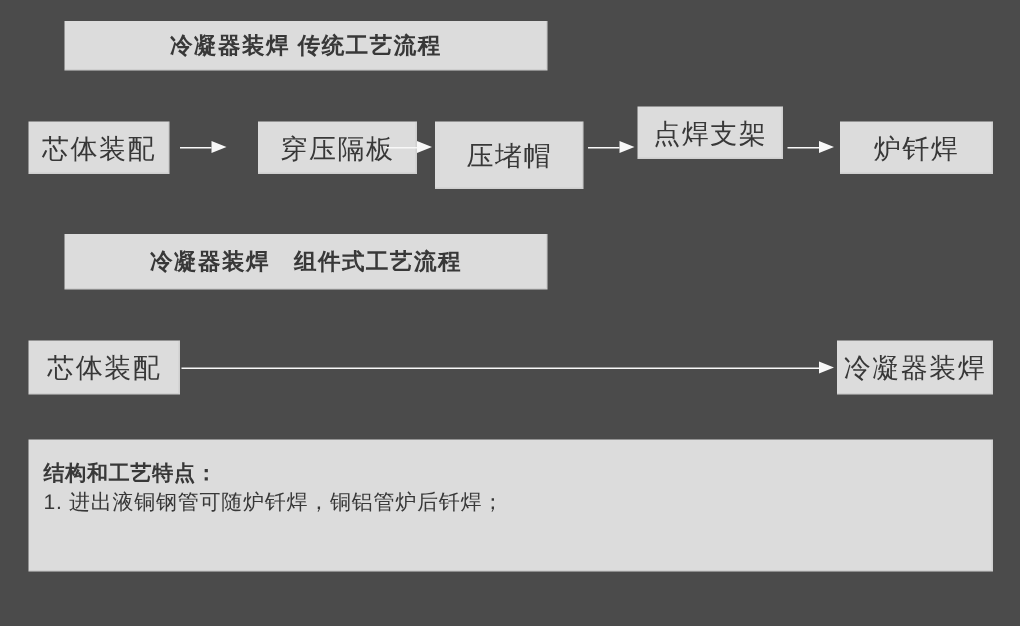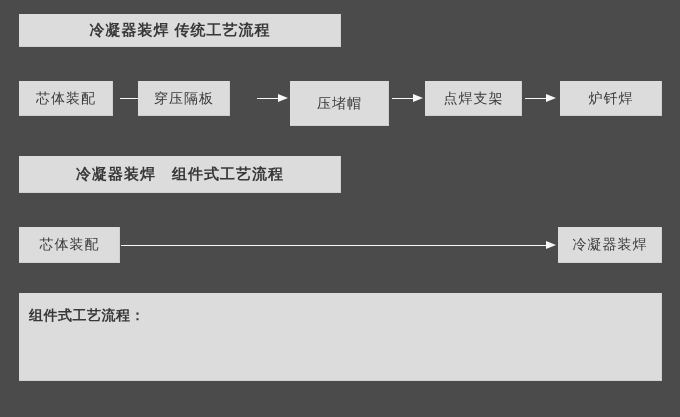--- a/index.html
+++ b/index.html
@@ -27,23 +27,24 @@
     display: flex;
     align-items: center;
     justify-content: center;
     color: var(--text);
     box-shadow: inset -1px -1px 0 rgba(0,0,0,0.06);
   }
   .title-box {
     font-weight: bold;
     font-size: 15px;
     letter-spacing: 1px;
+    margin-left: 24px;
   }
   .step-box {
-    font-size: 14px;
+    font-size: 18px;
     letter-spacing: 1px;
   }
   .arrow {
     position: absolute;
     display: flex;
     align-items: center;
     height: 8px;
   }
   .arrow .shaft {
     flex: 1;
@@ -71,23 +72,23 @@
     letter-spacing: 0.5px;
   }
   .notes-line {
     line-height: 19px;
     letter-spacing: 0.5px;
   }
 
   
   #flow1-title { left: 19px; top: 14px;  width: 322px; height: 33px; }
   #f1-s0 { left: 19px;  top: 81px; width: 94px;  height: 35px; }
-  #f1-s1 { left: 138px; top: 81px; width: 92px;  height: 35px; }
+  #f1-s1 { left: 172px; top: 81px; width: 106px;  height: 35px; }
   #f1-s2 { left: 290px; top: 81px; width: 99px;  height: 45px; }
-  #f1-s3 { left: 425px; top: 81px; width: 97px;  height: 35px; }
+  #f1-s3 { left: 425px; top: 71px; width: 97px;  height: 35px; }
   #f1-s4 { left: 560px; top: 81px; width: 102px; height: 35px; }
   #f1-a0 { left: 120px; top: 94px; width: 31px; }
   #f1-a1 { left: 257px; top: 94px; width: 31px; }
   #f1-a2 { left: 392px; top: 94px; width: 31px; }
   #f1-a3 { left: 525px; top: 94px; width: 31px; }
 
   #flow2-title { left: 19px; top: 156px; width: 322px; height: 37px; }
   #f2-s0 { left: 19px;  top: 227px; width: 101px; height: 36px; }
   #f2-s1 { left: 558px; top: 227px; width: 104px; height: 36px; }
   #f2-a0 { left: 121px; top: 241px; width: 435px; }
@@ -126,16 +127,17 @@
   <div class="box step-box" id="f1-s4">炉钎焊</div>
 
   <div class="box step-box" id="f2-s0">芯体装配</div>
   <div class="arrow" id="f2-a0">
     <span class="shaft"></span>
     <span class="head"></span>
   </div>
   <div class="box step-box" id="f2-s1">冷凝器装焊</div>
 
   <div class="notes-box" id="notes">
-    <div class="notes-heading">组件式工艺流程：</div>
+    <div class="notes-heading">结构和工艺特点：</div>
+    <div class="notes-line">1. 进出液铜钢管可随炉钎焊，铜铝管炉后钎焊；</div>
   </div>
 
 </div>
 
 </body></html>

